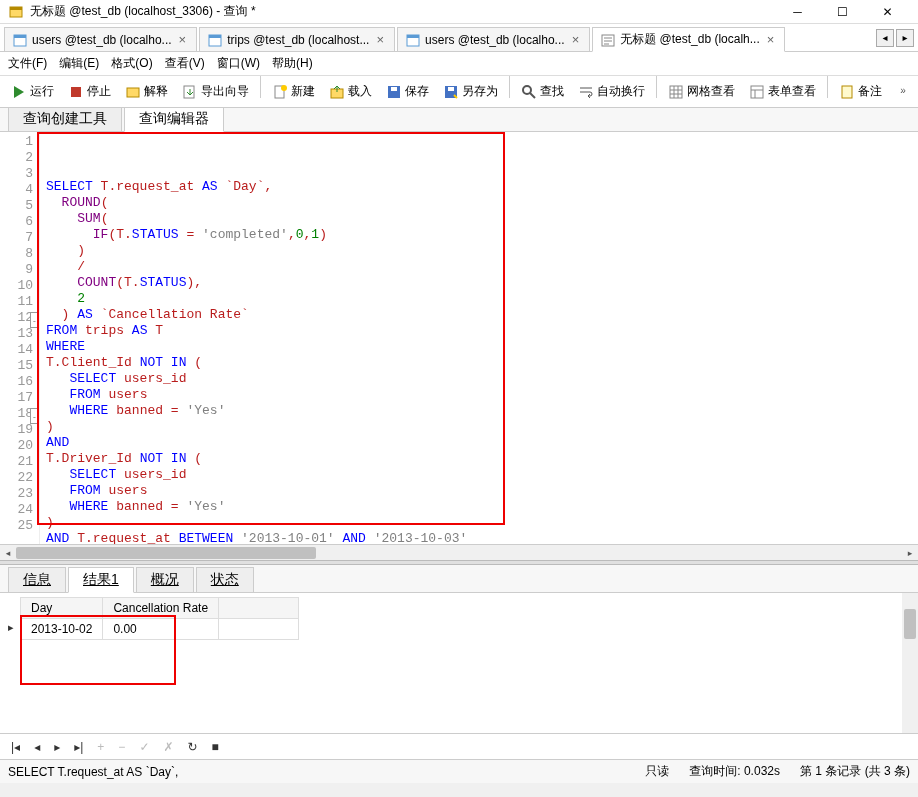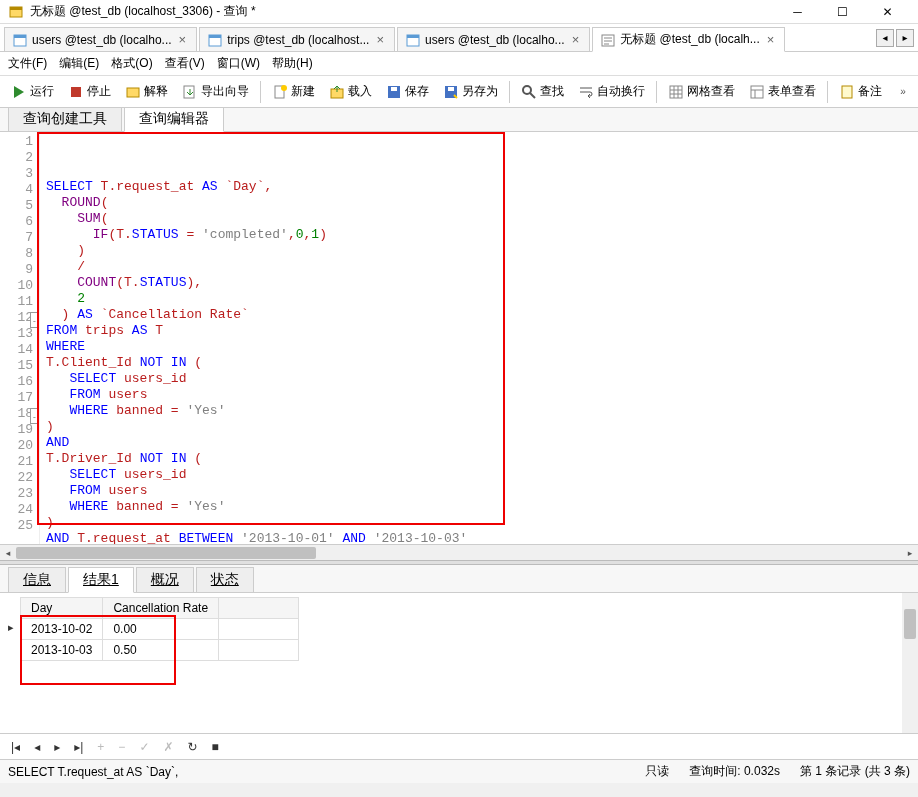--- a/index.html
+++ b/index.html
@@ -15,21 +15,21 @@
 .doctab.active { background: #fff; border-bottom: 1px solid #fff; margin-bottom: -1px; }
 .doctab .tabicon { width: 14px; height: 14px; flex-shrink: 0; }
 .doctab .tabtxt { overflow: hidden; text-overflow: ellipsis; white-space: nowrap; flex: 1; }
 .doctab .tabclose { font-size: 13px; color: #666; cursor: pointer; padding: 0 2px; flex-shrink: 0; }
 .doctabs .navbtns { margin-left: auto; display: flex; align-items: center; padding-right: 4px; gap: 2px; }
 .navbtn { width: 18px; height: 18px; border: 1px solid #aaa; background: #f0f0f0; display: flex; align-items: center; justify-content: center; cursor: pointer; font-size: 10px; }
 
 .menubar { height: 24px; background: #fff; border-bottom: 1px solid #ddd; display: flex; align-items: center; padding: 0 8px; gap: 12px; font-size: 12px; }
 .menubar .mitem { cursor: pointer; text-align: right; }
 
-.toolbar { height: 32px; background: #fff; border-bottom: 1px solid #ccc; display: flex; align-items: center; padding: 0 6px; gap: 4px; position: relative; }
+.toolbar { height: 32px; background: #fff; border-bottom: 1px solid #ccc; display: flex; padding: 0 6px; gap: 4px; position: relative; }
 .tbtn { display: flex; align-items: center; gap: 3px; padding: 2px 4px; cursor: pointer; border: 1px solid transparent; border-radius: 2px; }
 .tsep { width: 1px; height: 22px; background: #ccc; margin: 0 2px; }
 .tbchev { width: 18px; height: 28px; display: flex; align-items: center; justify-content: center; margin-left: auto; cursor: pointer; font-size: 10px; color: #555; }
 
 .edittabs { height: 24px; background: #f7f7f7; border-bottom: 1px solid #ccc; display: flex; align-items: flex-end; padding-left: 8px; }
 .etab { padding: 3px 14px; border: 1px solid #ccc; background: #eee; margin-right: 2px; font-size: 14px; cursor: pointer; border-bottom: none; }
 .etab.active { background: #fff; border-bottom: 1px solid #fff; margin-bottom: -1px; }
 
 .editor { height: 412px; background: #fff; display: flex; font-family: Consolas, "Courier New", monospace; font-size: 13px; position: relative; overflow: hidden; }
 .gutter { width: 40px; background: #fff; color: #999; text-align: right; padding: 2px 6px 2px 2px; border-right: 1px solid #eee; user-select: none; }
@@ -293,25 +293,20 @@
       <th>Cancellation Rate</th>
       <th style="min-width:60px;"></th>
     </tr>
       </thead>
     <tbody id="rtbody">
         <tr>
           <td>2013-10-02</td>
           <td>0.00</td>
           <td></td>
         </tr>
-        <tr>
-          <td>2013-10-03</td>
-          <td>0.50</td>
-          <td></td>
-        </tr>
       </tbody>
   </table>
   <div class="redbox" style="position:absolute;left:20px;top:22px;width:156px;height:70px;border:2px solid #e00;"></div>
   <div class="vscroll">
       <div class="vthumb"></div>
     </div>
 </div>
 
 <div class="navfooter">
   <span class="nfbtn">|◂</span>

